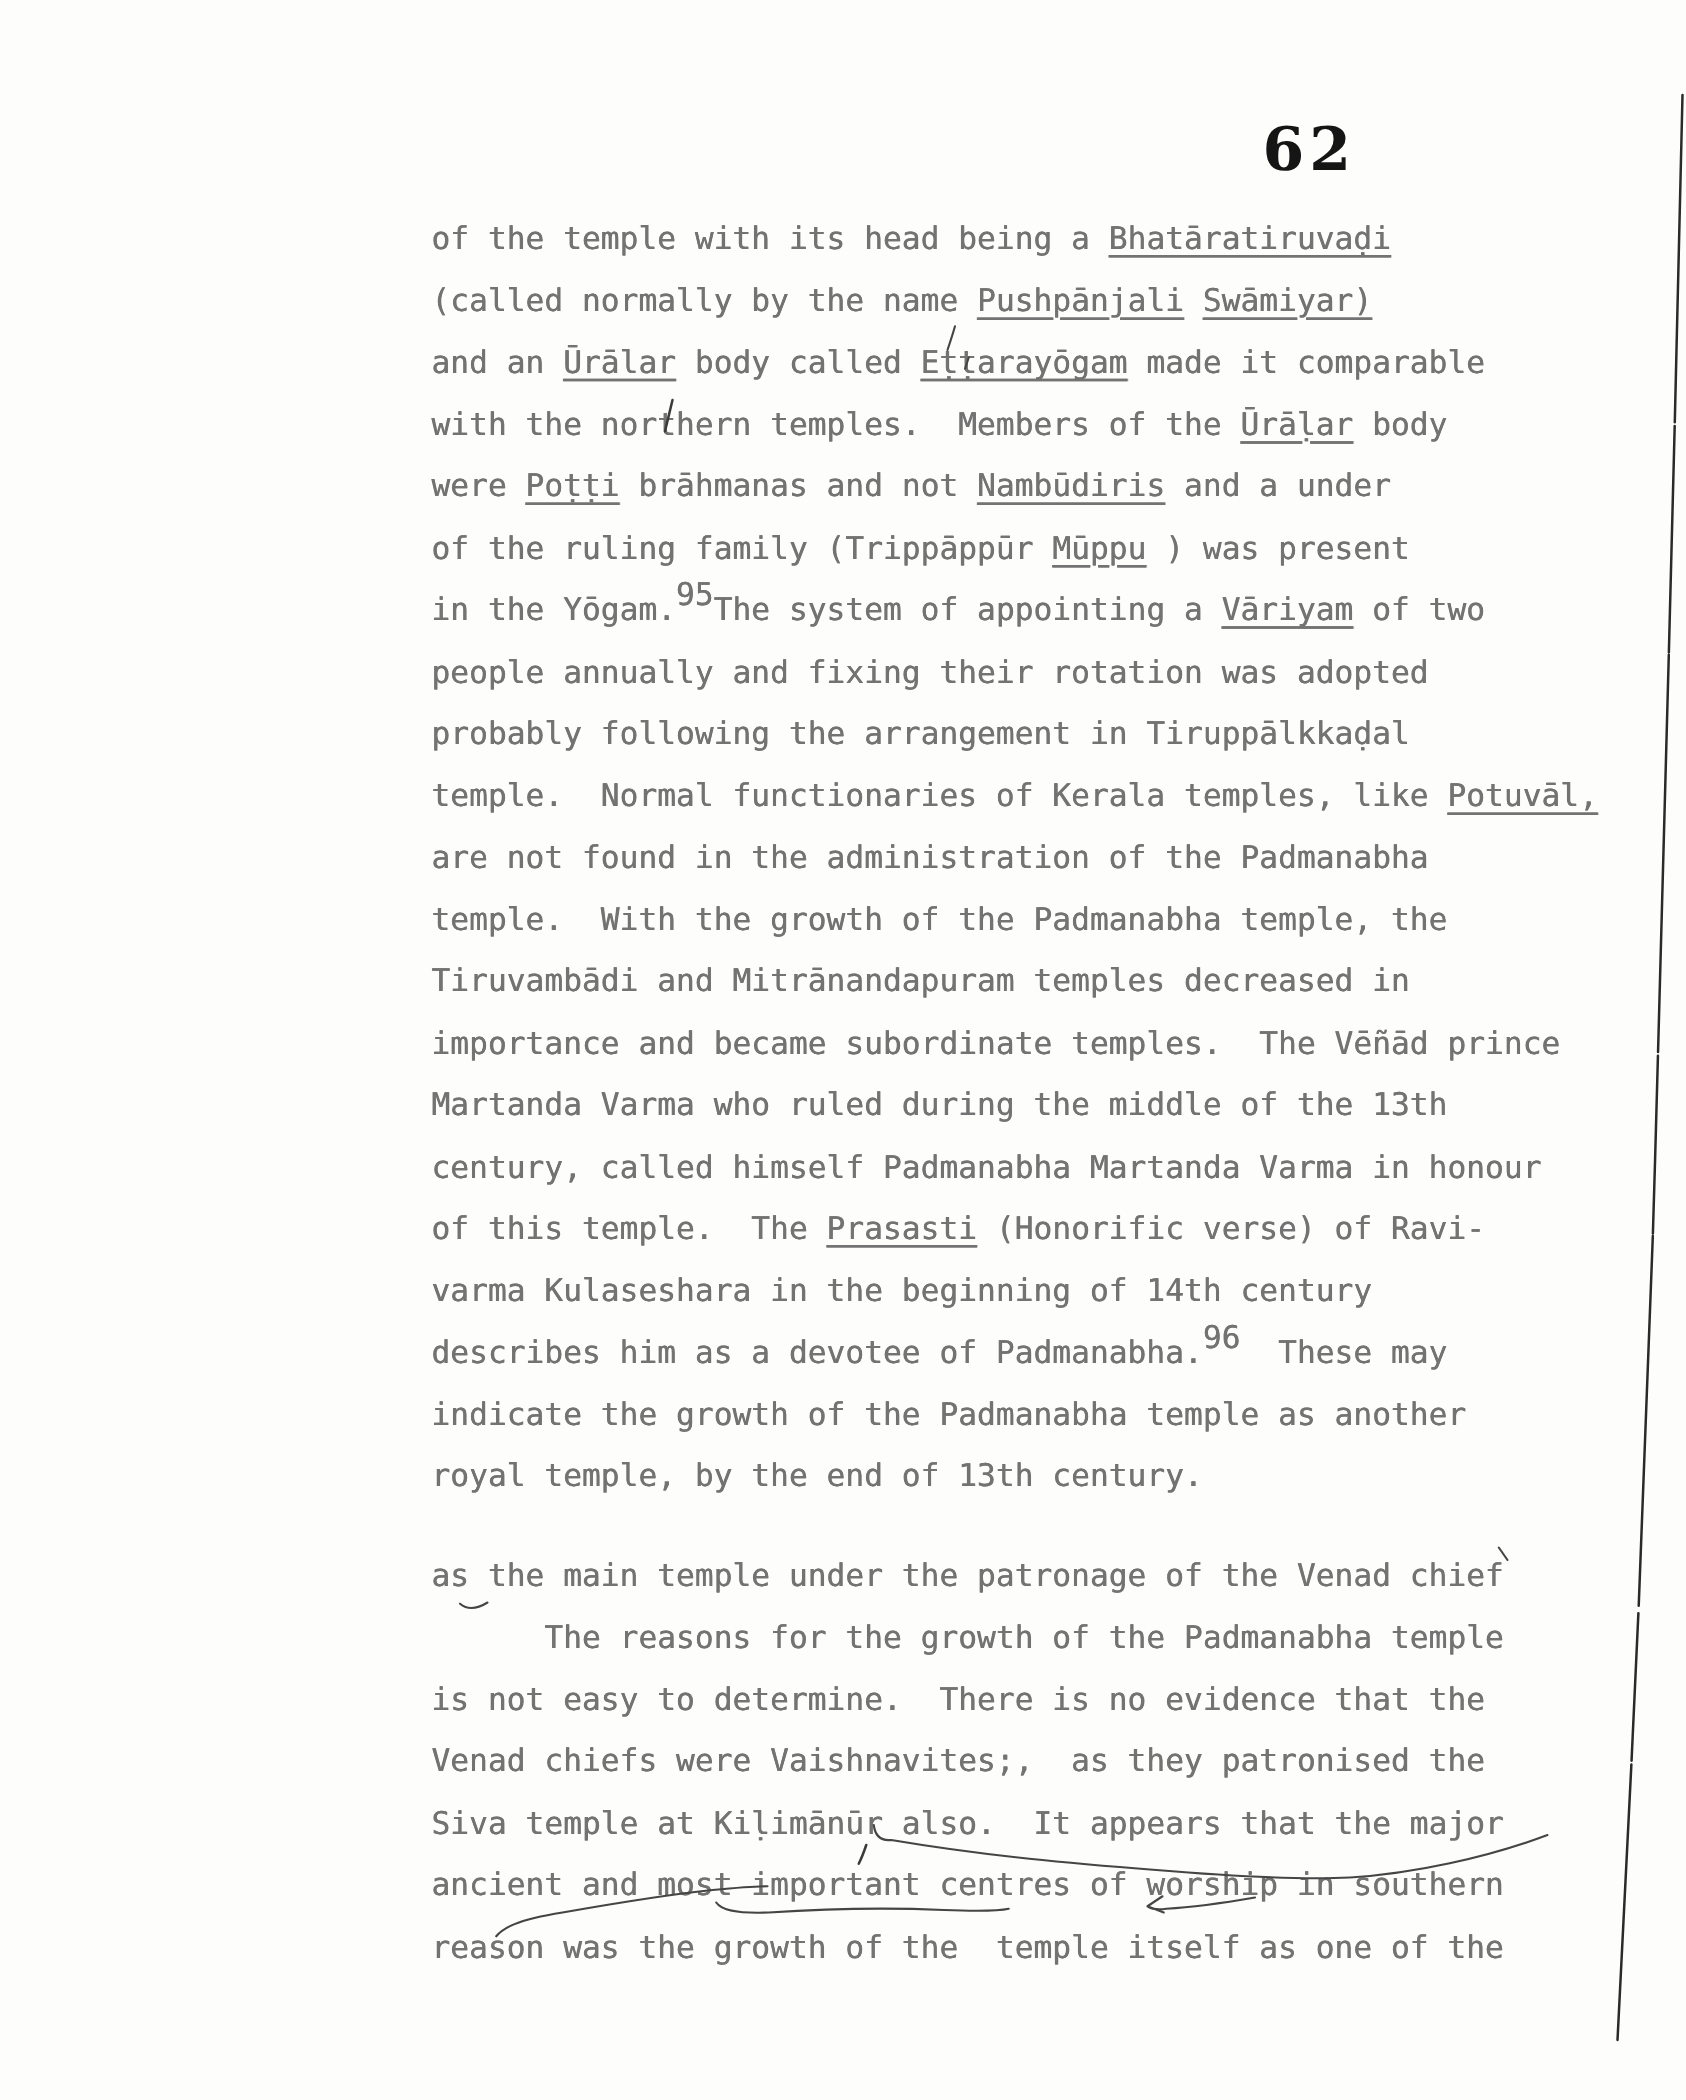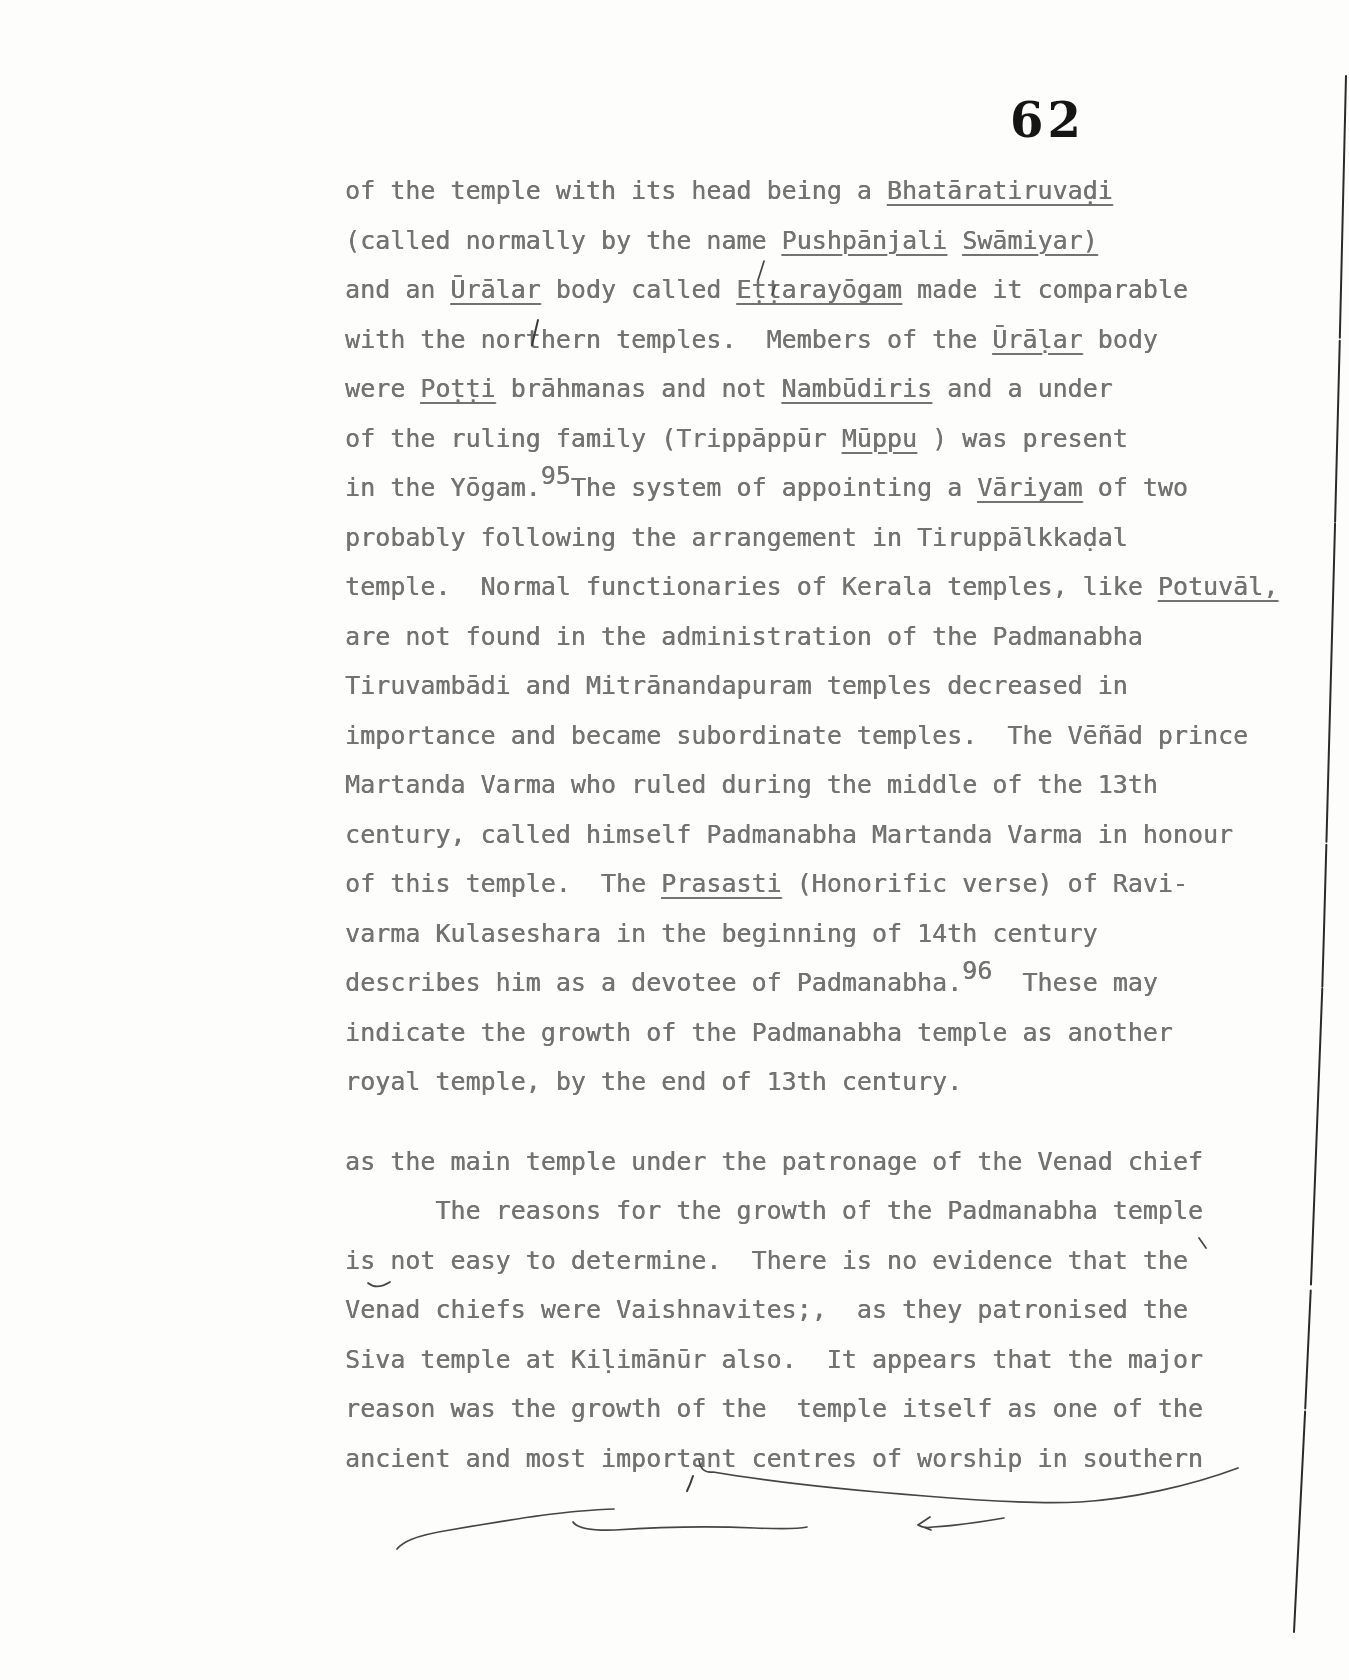--- a/index.html
+++ b/index.html
@@ -45,41 +45,43 @@
 
   <div class="body-text" id="body-text">
       <div class="para">
         <div class="line"><span>of the temple with its head being a </span><span class="u">Bhatāratiruvaḍi</span></div>
         <div class="line"><span>(called normally by the name </span><span class="u">Pushpānjali</span><span> </span><span class="u">Swāmiyar)</span></div>
         <div class="line"><span>and an </span><span class="u">Ūrālar</span><span> body called </span><span class="u">Eṭṭarayōgam</span><span> made it comparable</span></div>
         <div class="line"><span>with the northern temples.  Members of the </span><span class="u">Ūrāḷar</span><span> body</span></div>
         <div class="line"><span>were </span><span class="u">Poṭṭi</span><span> brāhmanas and not </span><span class="u">Nambūdiris</span><span> and a under</span></div>
         <div class="line"><span>of the ruling family (Trippāppūr </span><span class="u">Mūppu</span><span> ) was present</span></div>
         <div class="line"><span>in the Yōgam.</span><span class="sup">95</span><span>The system of appointing a </span><span class="u">Vāriyam</span><span> of two</span></div>
+        <div class="line"><span>people annually and fixing their rotation was adopted</span></div>
         <div class="line"><span>probably following the arrangement in Tiruppālkkaḍal</span></div>
         <div class="line"><span>temple.  Normal functionaries of Kerala temples, like </span><span class="u">Potuvāl,</span></div>
         <div class="line"><span>are not found in the administration of the Padmanabha</span></div>
+        <div class="line"><span>temple.  With the growth of the Padmanabha temple, the</span></div>
         <div class="line"><span>Tiruvambādi and Mitrānandapuram temples decreased in</span></div>
         <div class="line"><span>importance and became subordinate temples.  The Vēñād prince</span></div>
         <div class="line"><span>Martanda Varma who ruled during the middle of the 13th</span></div>
         <div class="line"><span>century, called himself Padmanabha Martanda Varma in honour</span></div>
         <div class="line"><span>of this temple.  The </span><span class="u">Prasasti</span><span> (Honorific verse) of Ravi-</span></div>
         <div class="line"><span>varma Kulaseshara in the beginning of 14th century</span></div>
         <div class="line"><span>describes him as a devotee of Padmanabha.</span><span class="sup">96</span><span>  These may</span></div>
         <div class="line"><span>indicate the growth of the Padmanabha temple as another</span></div>
         <div class="line"><span>royal temple, by the end of 13th century.</span></div>
       </div>
       <div class="para">
         <div class="line"><span>as the main temple under the patronage of the Venad chief</span></div>
         <div class="line"><span>      The reasons for the growth of the Padmanabha temple</span></div>
         <div class="line"><span>is not easy to determine.  There is no evidence that the</span></div>
         <div class="line"><span>Venad chiefs were Vaishnavites;,  as they patronised the</span></div>
         <div class="line"><span>Siva temple at Kiḷimānūr also.  It appears that the major</span></div>
+        <div class="line"><span>ancient and most important centres of worship in southern</span></div>
         <div class="line"><span>reason was the growth of the  temple itself as one of the</span></div>
-        <div class="line"><span>ancient and most important centres of worship in southern</span></div>
       </div>
     </div>
 
   <svg class="marks" viewBox="0 0 1349 1680" xmlns="http://www.w3.org/2000/svg">
 
     <path class="edge" stroke-dasharray="262 3 181 2 318 3 142 2 296 6 118 3 999" d="M1346,76 C1340,350 1332,640 1324,930 C1317,1180 1305,1420 1294,1632"></path>
 
     <path class="ink" d="M538,320 C536,328 534,337 532,345"></path>
     <path class="pencil" d="M764,261 C762,268 760,274 758,280"></path>
     <path class="pencil" d="M775,286 L772,295"></path>

